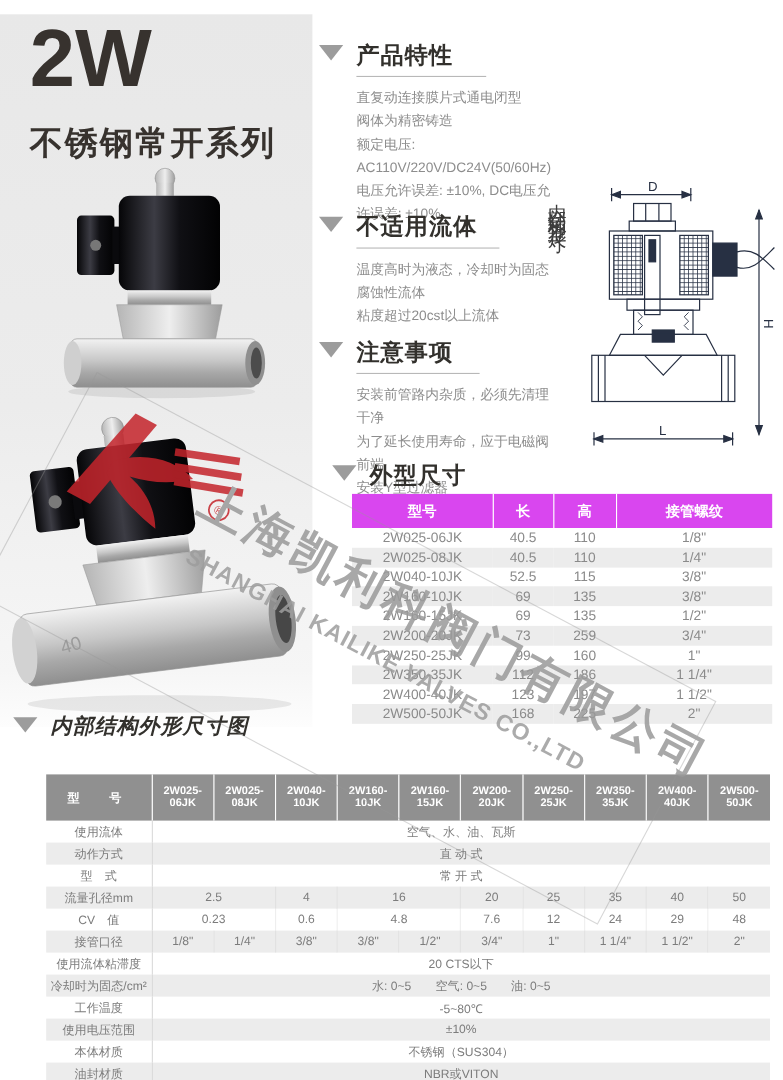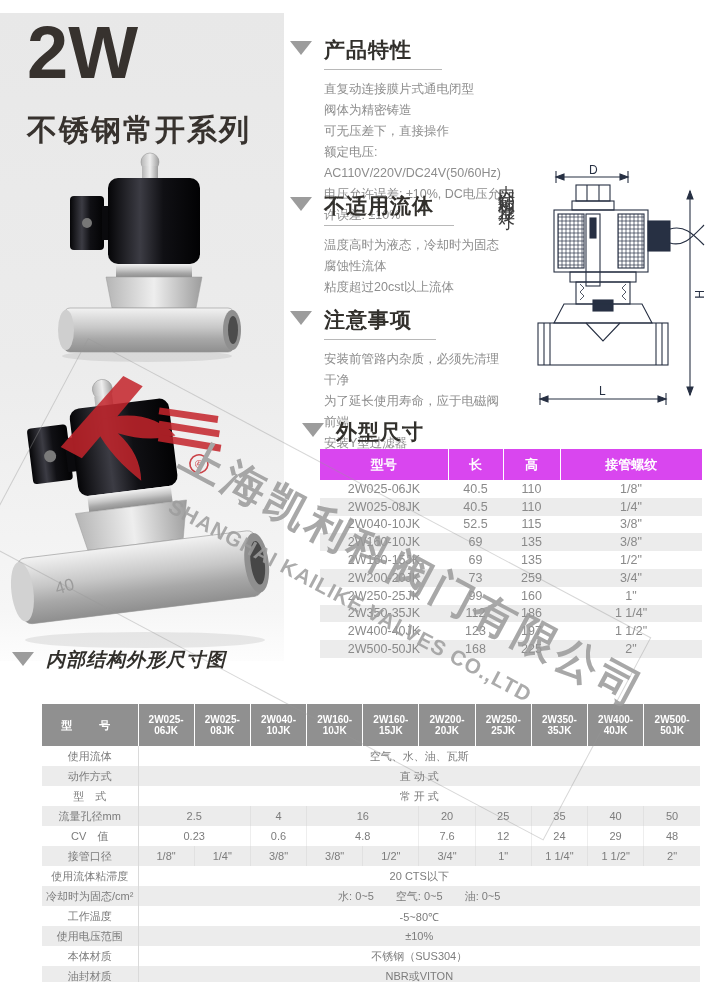--- a/index.html
+++ b/index.html
@@ -125,21 +125,20 @@
     <div class="sec-head">
       <span class="tri"></span>
       <div>
         <h2 class="sec-title">产品特性</h2>
         <div class="sec-underline" style="width:118px"></div>
       </div>
     </div>
     <div class="sec-body">
       <div>直复动连接膜片式通电闭型</div>
       <div>阀体为精密铸造</div>
-      <div>可无压差下，直接操作</div>
       <div>额定电压: AC110V/220V/DC24V(50/60Hz)</div>
       <div>电压允许误差: ±10%, DC电压允许误差: ±10%</div>
     </div>
   </div>
 
   <div class="sec" style="top:192px">
     <div class="sec-head">
       <span class="tri"></span>
       <div>
         <h2 class="sec-title">不适用流体</h2>

